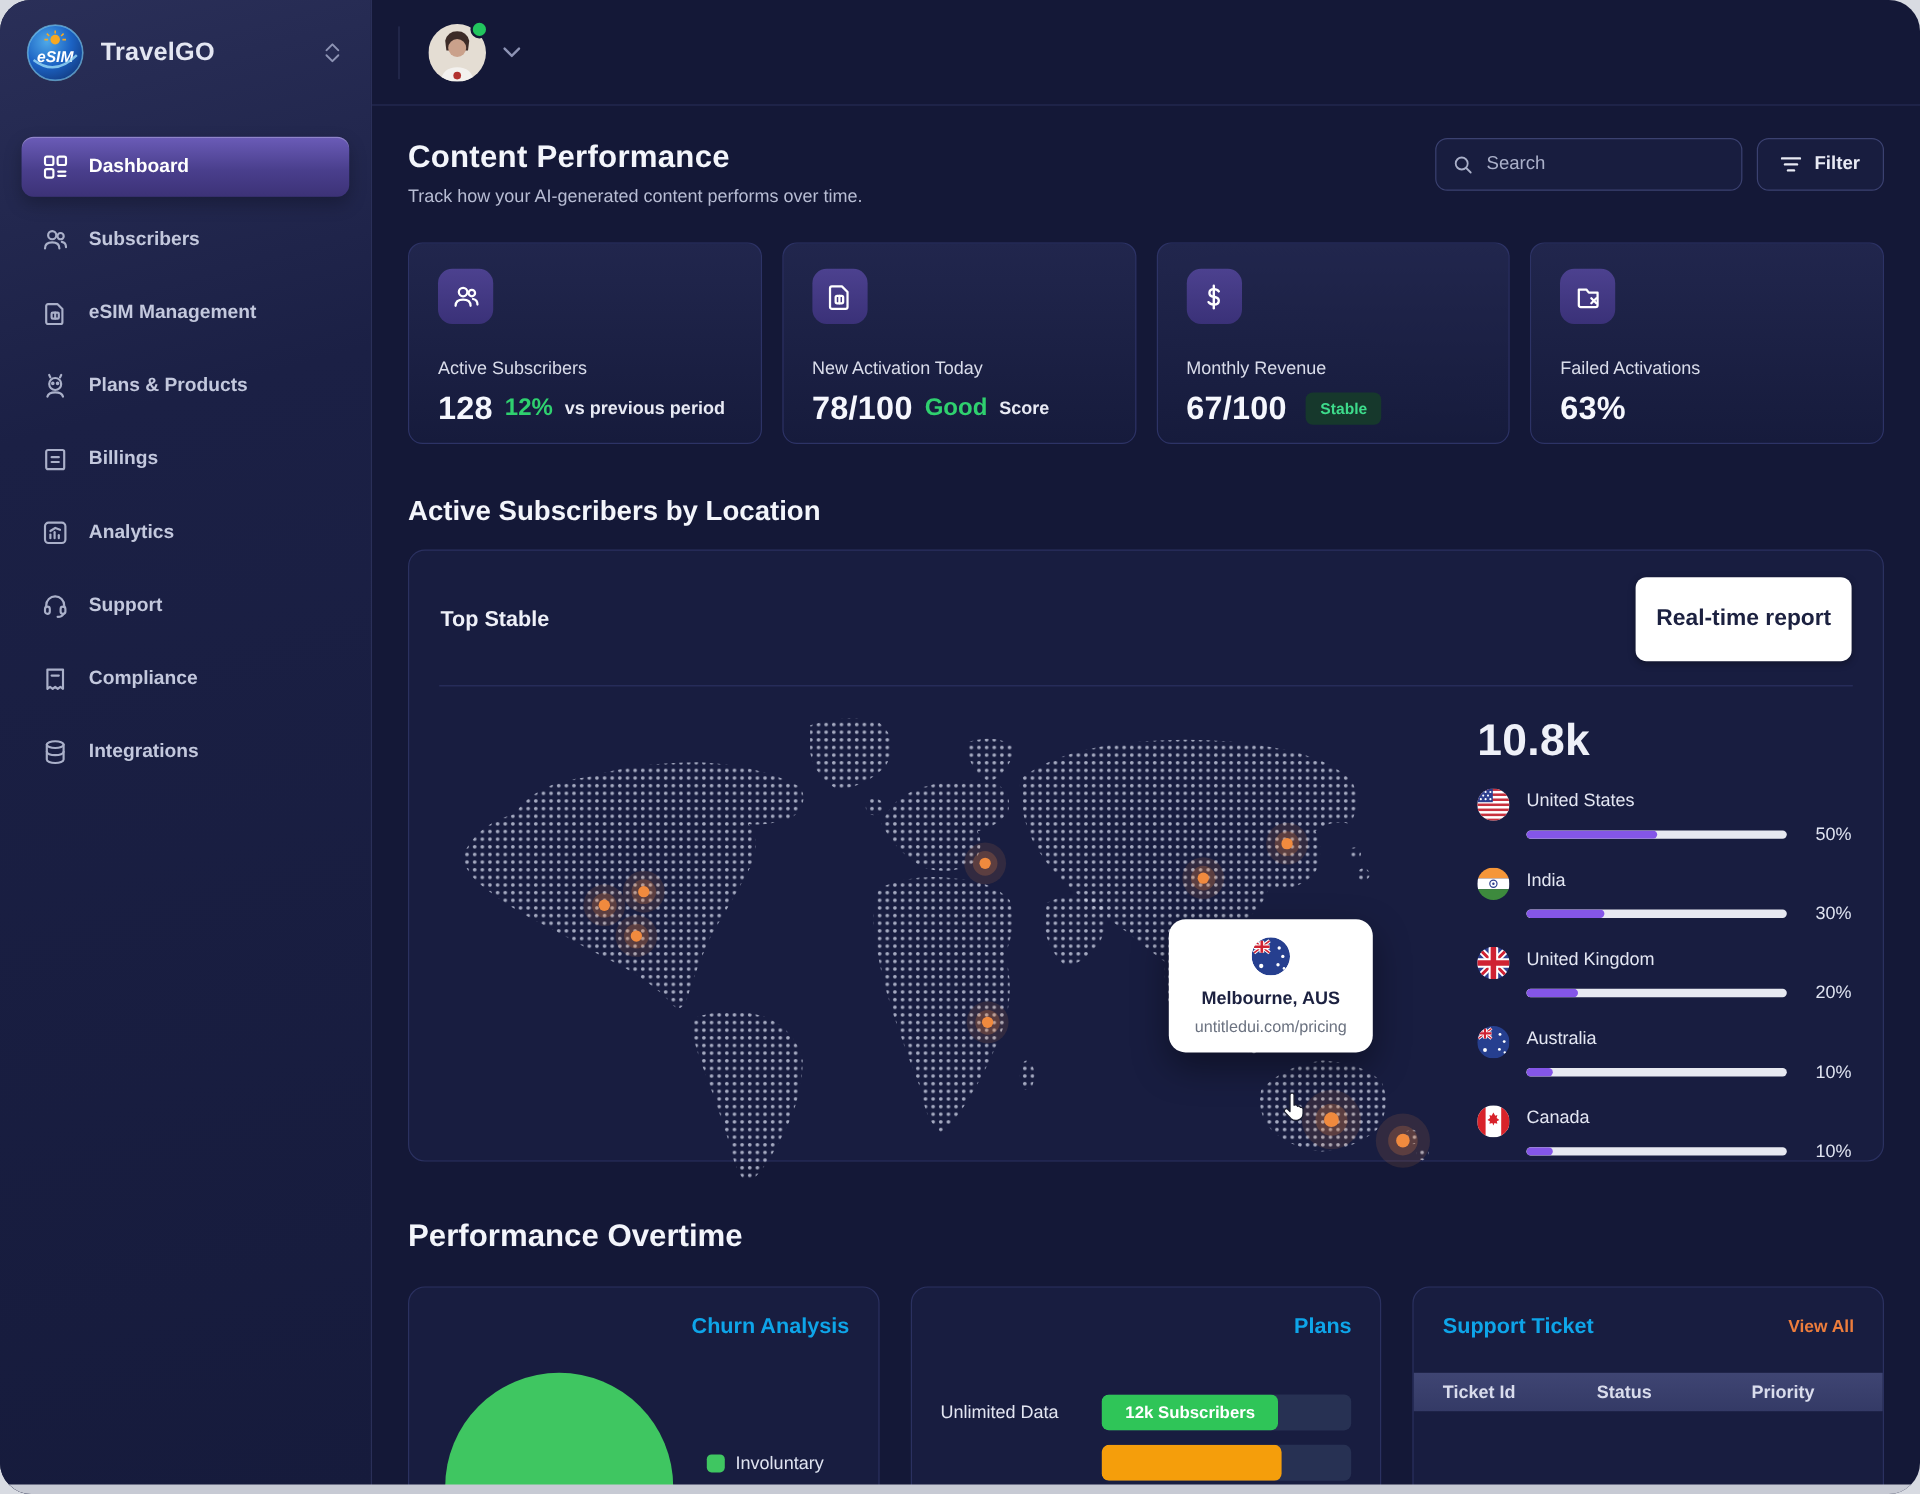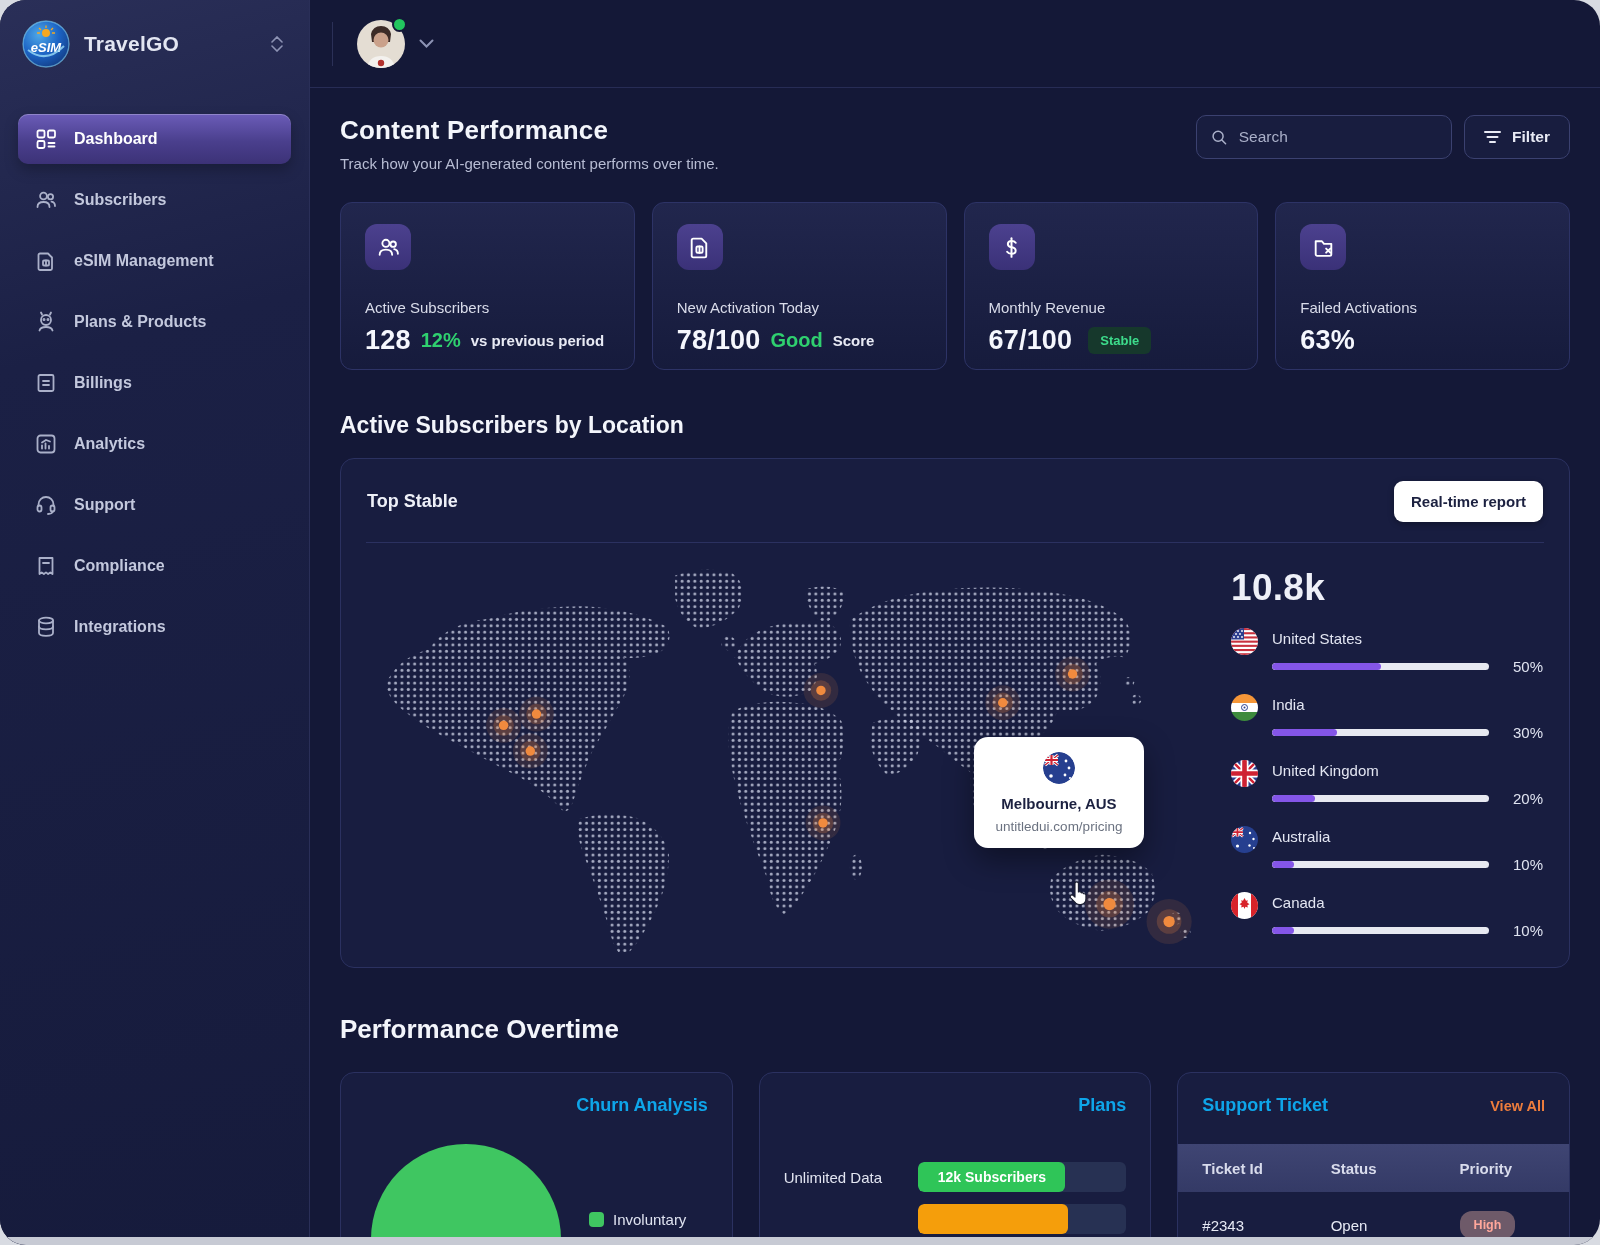--- a/index.html
+++ b/index.html
@@ -84,22 +84,22 @@
     padding:6px 12px; border-radius:6px; margin-left:6px; }
   
   .section-title { font-size:23px; font-weight:700; color:#f3f5fb; margin-top:42px; }
   .loc-card {
     margin-top:19px; height:510px; border-radius:14px; border:1px solid #2b3160;
     background:#181d40; display:flex; flex-direction:column;
   }
   .loc-head { display:flex; align-items:center; justify-content:space-between; padding:22px 26px 20px; }
   .loc-title { font-size:18px; font-weight:700; color:#eef0f8; }
   .report-btn {
-    background:#ffffff; color:#1c2140; font-size:15px; font-weight:700; border:none;
-    padding:12px 17px; border-radius:9px; cursor:pointer; box-shadow:0 2px 6px rgba(0,0,0,.3);
+    background:#ffffff; color:#1c2140; font-size:19px; font-weight:700; border:none;
+    padding:24px 17px; border-radius:9px; cursor:pointer; box-shadow:0 2px 6px rgba(0,0,0,.3);
     font-family:"Liberation Sans", sans-serif;
   }
   .loc-divider { border-top:1px solid #2b3160; margin:0 25px; }
   .loc-body { flex:1; display:flex; padding:16px 26px 20px; gap:28px; }
   .map-wrap { position:relative; flex:1; }
   .map-wrap svg.worldmap { width:100%; height:100%; display:block; }
   .map-tooltip {
     position:absolute; left:607px; top:178px; width:170px; background:#ffffff; border-radius:14px;
     box-shadow:0 12px 30px rgba(0,0,0,.4); text-align:center; padding:15px 10px 14px; z-index:4;
   }
@@ -134,21 +134,21 @@
   .plan-row + .plan-row { margin-top:12px; }
   .plan-name { font-size:15px; color:#e2e5f1; }
   .plan-track { width:208px; height:30px; border-radius:6px; background:#273153; position:relative; overflow:hidden; }
   .plan-fill { position:absolute; left:0; top:0; bottom:0; width:147px; border-radius:6px;
     display:flex; align-items:center; justify-content:center; color:#fff; font-size:14px; font-weight:700; }
   .plan-fill.green { background:#2fc558; }
   .plan-fill.orange { background:#f59e0b; width:150px; }
   .support-head { display:flex; align-items:center; justify-content:space-between; padding:22px 24px 20px; }
   .view-all { color:#ed7d3c; font-size:14.5px; font-weight:700; cursor:pointer; }
   .ticket-header {
-    display:flex; background:linear-gradient(180deg,#3f4573,#343a66); height:48px; align-items:center;
+    display:flex; background:linear-gradient(180deg,#3f4573,#343a66); height:32px; align-items:center;
     font-size:15px; font-weight:600; color:#d9dcec; margin-top:8px;
   }
   .ticket-row { display:flex; align-items:center; padding:19px 0 17px; font-size:15px; color:#e6e9f4; }
   .tcol1 { width:39%; padding-left:24px; }
   .tcol2 { width:33%; }
   .tcol3 { width:28%; }
   .prio-badge { display:inline-block; background:#6e5a69; color:#ffa79b; font-size:12.5px; font-weight:700;
     padding:7px 14px; border-radius:12px; }
   
   .bottom-strip { position:absolute; left:0; right:0; bottom:0; height:8px; background:#c7cad4;
@@ -711,25 +711,20 @@
         <div class="b-card">
           <div class="support-head">
             <div class="b-title">Support Ticket</div>
             <span class="view-all">View All</span>
           </div>
           <div class="ticket-header">
             <div class="tcol1">Ticket Id</div>
             <div class="tcol2">Status</div>
             <div class="tcol3">Priority</div>
           </div>
-          <div class="ticket-row">
-            <div class="tcol1">#2343</div>
-            <div class="tcol2">Open</div>
-            <div class="tcol3"><span class="prio-badge">High</span></div>
-          </div>
         </div>
       </div>
 
     </div>
   </div>
 
   <div class="bottom-strip"></div>
 </div>
 
 </body></html>

